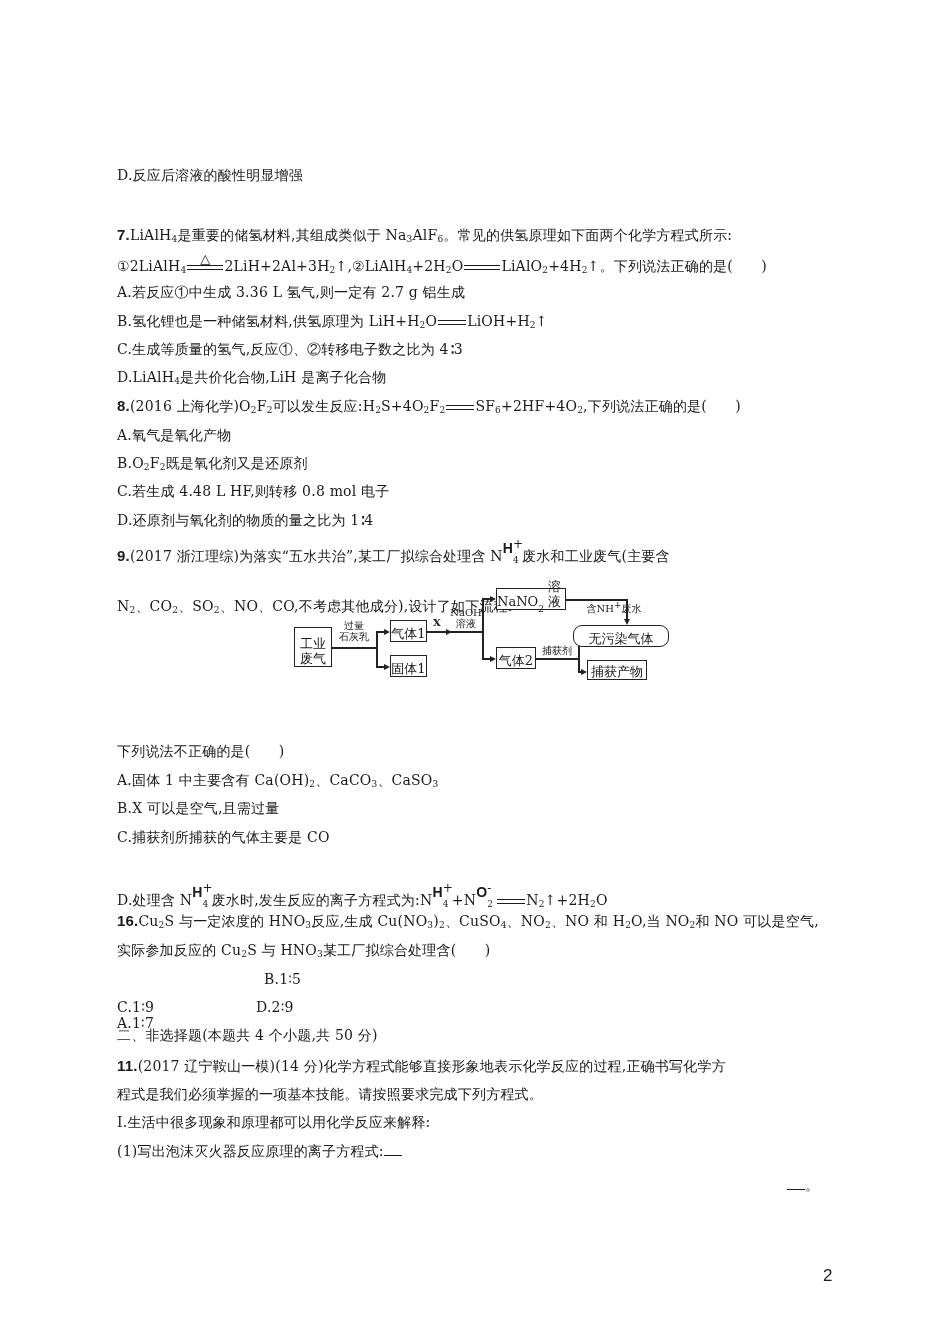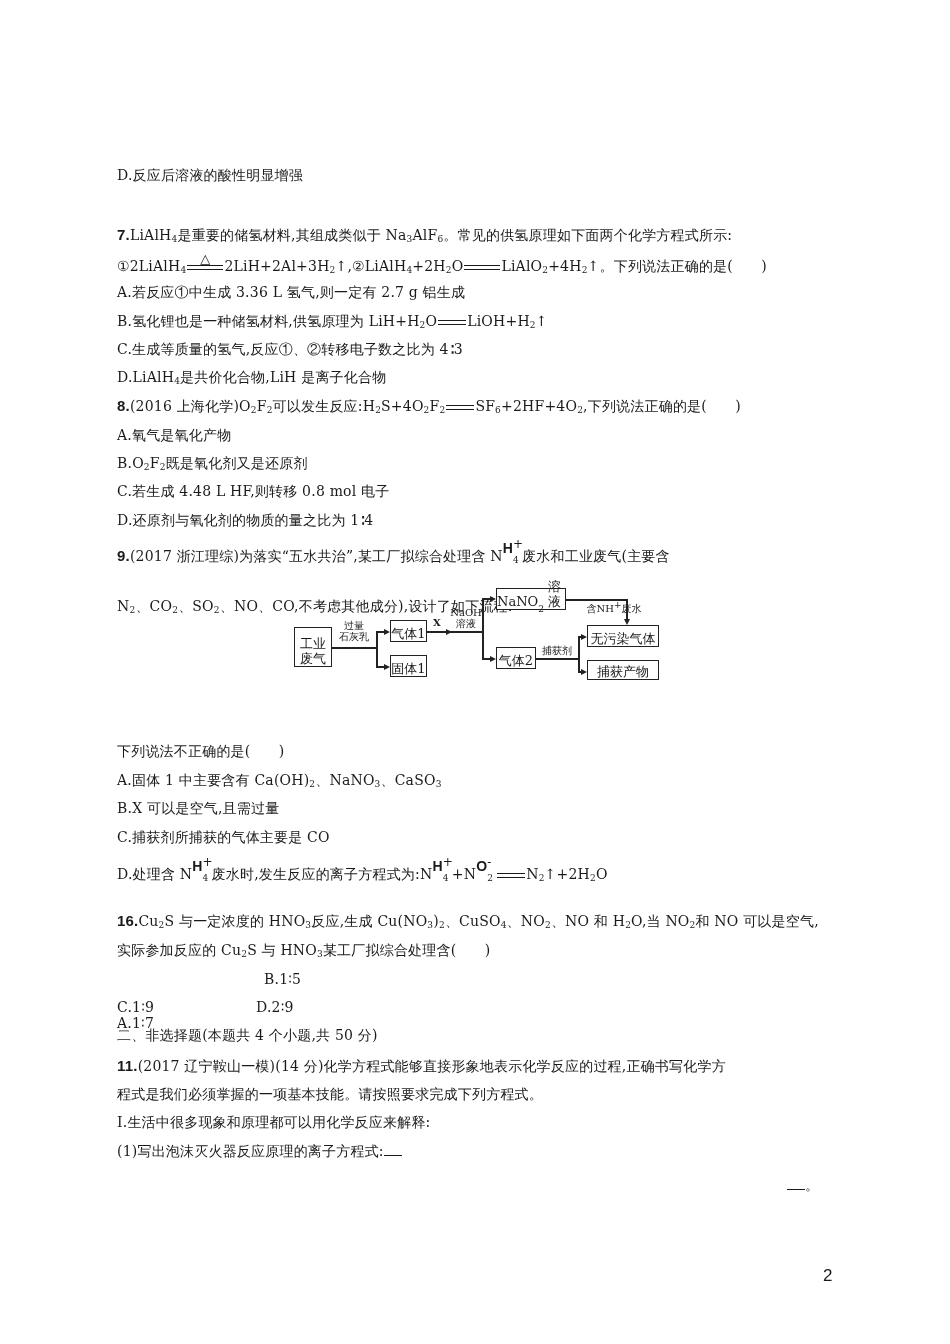--- a/index.html
+++ b/index.html
@@ -98,31 +98,31 @@
   <div class="lbl" style="left:280px;top:18px;width:60px;margin-left:14px;"><span>含NH</span><sup>+</sup><span>废水</span></div>
   <div class="vl" style="left:336px;top:14px;height:21px;"></div>
   <div class="arr-d" style="left:334px;top:34px;"></div>
   <div class="hl" style="left:246px;top:73px;width:42px;"></div>
   <div class="lbl" style="left:248px;top:60px;width:38px;">捕获剂</div>
   <div class="vl" style="left:288px;top:51px;height:35px;"></div>
   <div class="hl" style="left:288px;top:51px;width:5px;"></div>
   <div class="arr-r" style="left:291px;top:49px;"></div>
   <div class="hl" style="left:288px;top:86px;width:5px;"></div>
   <div class="arr-r" style="left:291px;top:84px;"></div>
-  <div class="box" style="left:297px;top:40px;width:72px;height:22px;">无污染气体</div>
-  <div class="box" style="left:297px;top:75px;width:72px;height:20px;font-family:Liberation Serif, serif;">捕获产物</div>
+  <div class="box" style="left:283px;top:40px;width:96px;height:22px;border-radius:9px;">无污染气体</div>
+  <div class="box" style="left:297px;top:75px;width:60px;height:20px;font-family:Liberation Serif, serif;">捕获产物</div>
 </div>
 
 <div class="line" style="top:706px">下列说法不正确的是(　　)</div>
 <div class="line" style="top:735px">
-  <span>A.固体 1 中主要含有 Ca(OH)</span><sub>2</sub><span>、NaNO</span><sub>3</sub><span>、CaSO</span><sub>3</sub>
+  <span>A.固体 1 中主要含有 Ca(OH)</span><sub>2</sub><span>、CaCO</span><sub>3</sub><span>、CaSO</span><sub>3</sub>
 </div>
 <div class="line" style="top:763px">B.X 可以是空气,且需过量</div>
 <div class="line" style="top:792px">C.捕获剂所捕获的气体主要是 CO</div>
-<div class="line" style="top:829px">
+<div class="line" style="top:855px">
   <span>D.处理含 N</span><span class="ion-big">H</span><span class="ion-stack"><span class="top">+</span><span class="bot">4</span></span><span>废水时,发生反应的离子方程式为:N</span><span class="ion-big">H</span><span class="ion-stack"><span class="top">+</span><span class="bot">4</span></span><span>+N</span><span class="ion-big">O</span><span class="ion-stack"><span class="top">-</span><span class="bot">2</span></span><span class="eq eq-short"></span><span>N</span><sub>2</sub><span>↑+2H</span><sub>2</sub><span>O</span>
 </div>
 
 <div class="line" style="top:876px">
   <span class="qnum">16.</span><span>Cu</span><sub>2</sub><span>S 与一定浓度的 HNO</span><sub>3</sub><span>反应,生成 Cu(NO</span><sub>3</sub><span>)</span><sub>2</sub><span>、CuSO</span><sub>4</sub><span>、NO</span><sub>2</sub><span>、NO 和 H</span><sub>2</sub><span>O,当 NO</span><sub>2</sub><span>和 NO 可以是空气,</span>
 </div>
 <div class="line" style="top:905px">
   <span>实际参加反应的 Cu</span><sub>2</sub><span>S 与 HNO</span><sub>3</sub><span>某工厂拟综合处理含(　　)</span>
 </div>
 <div class="line" style="top:978px">A.1∶7</div>

